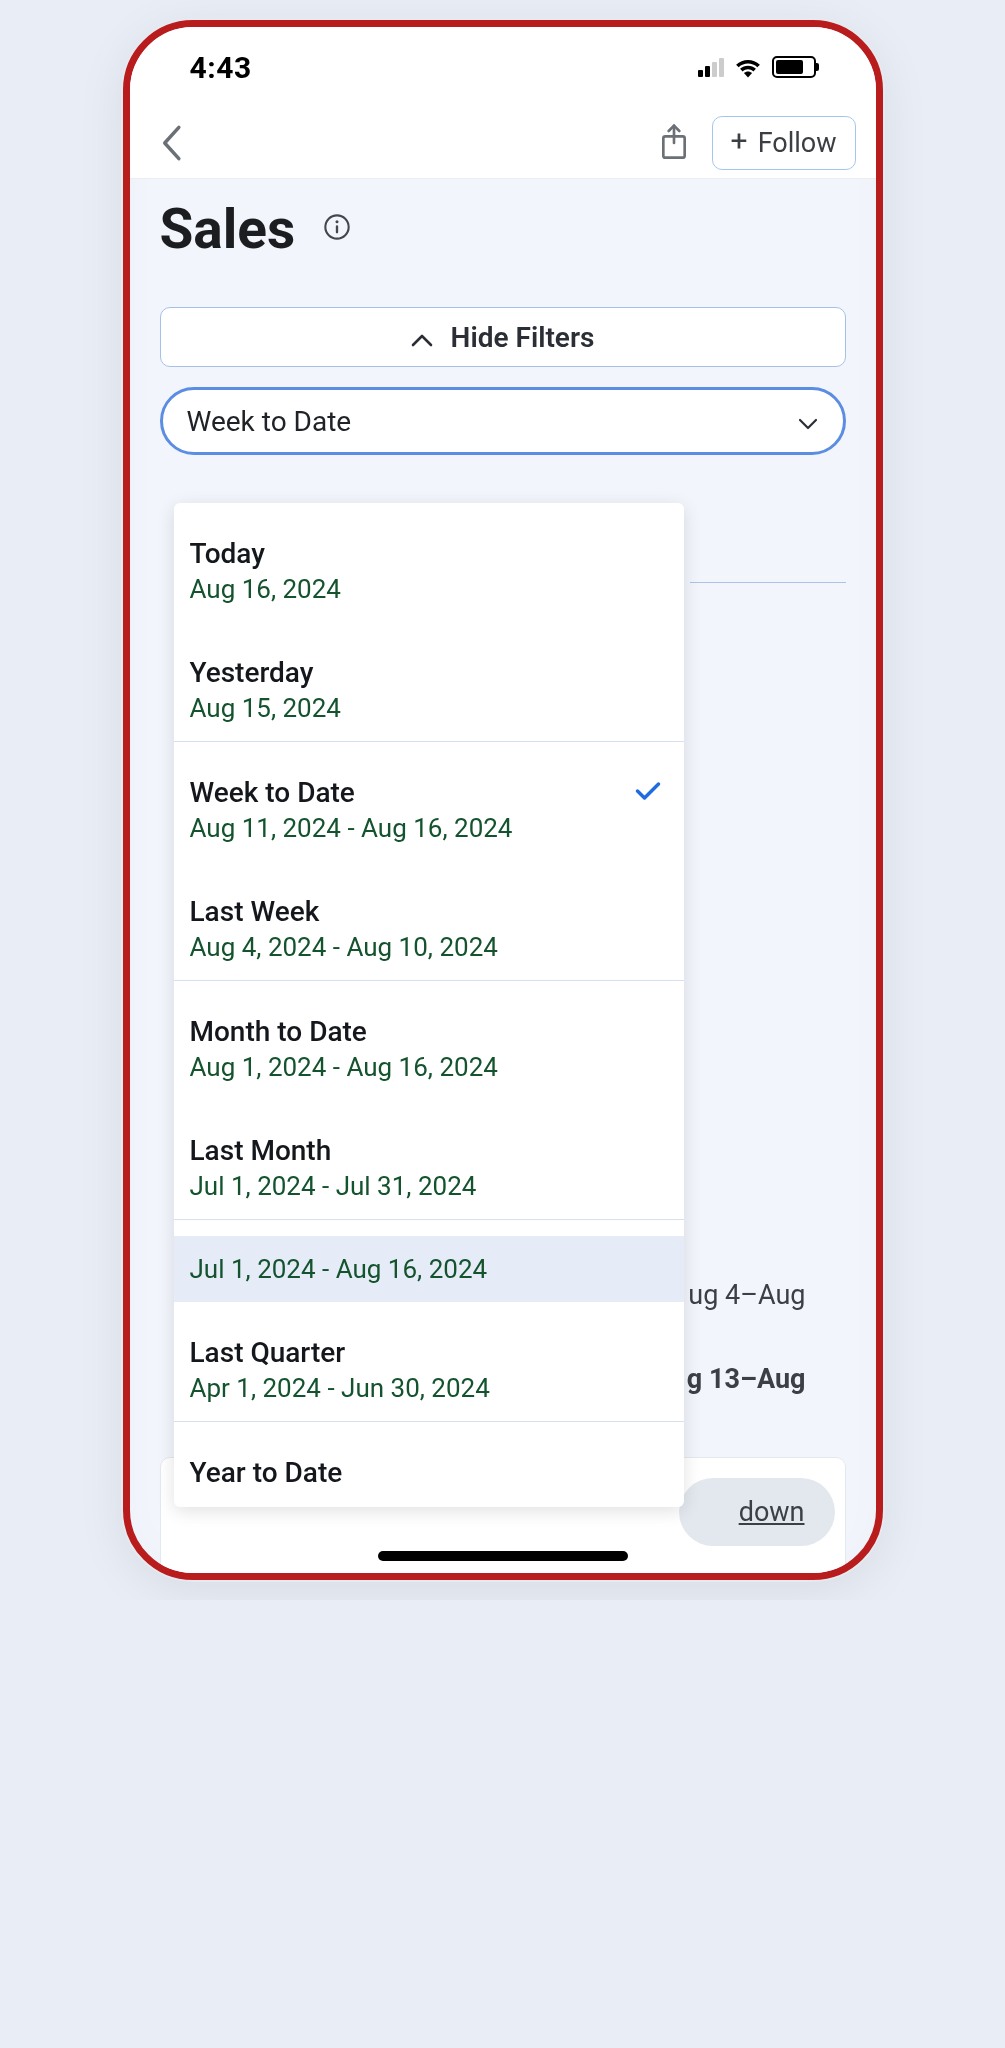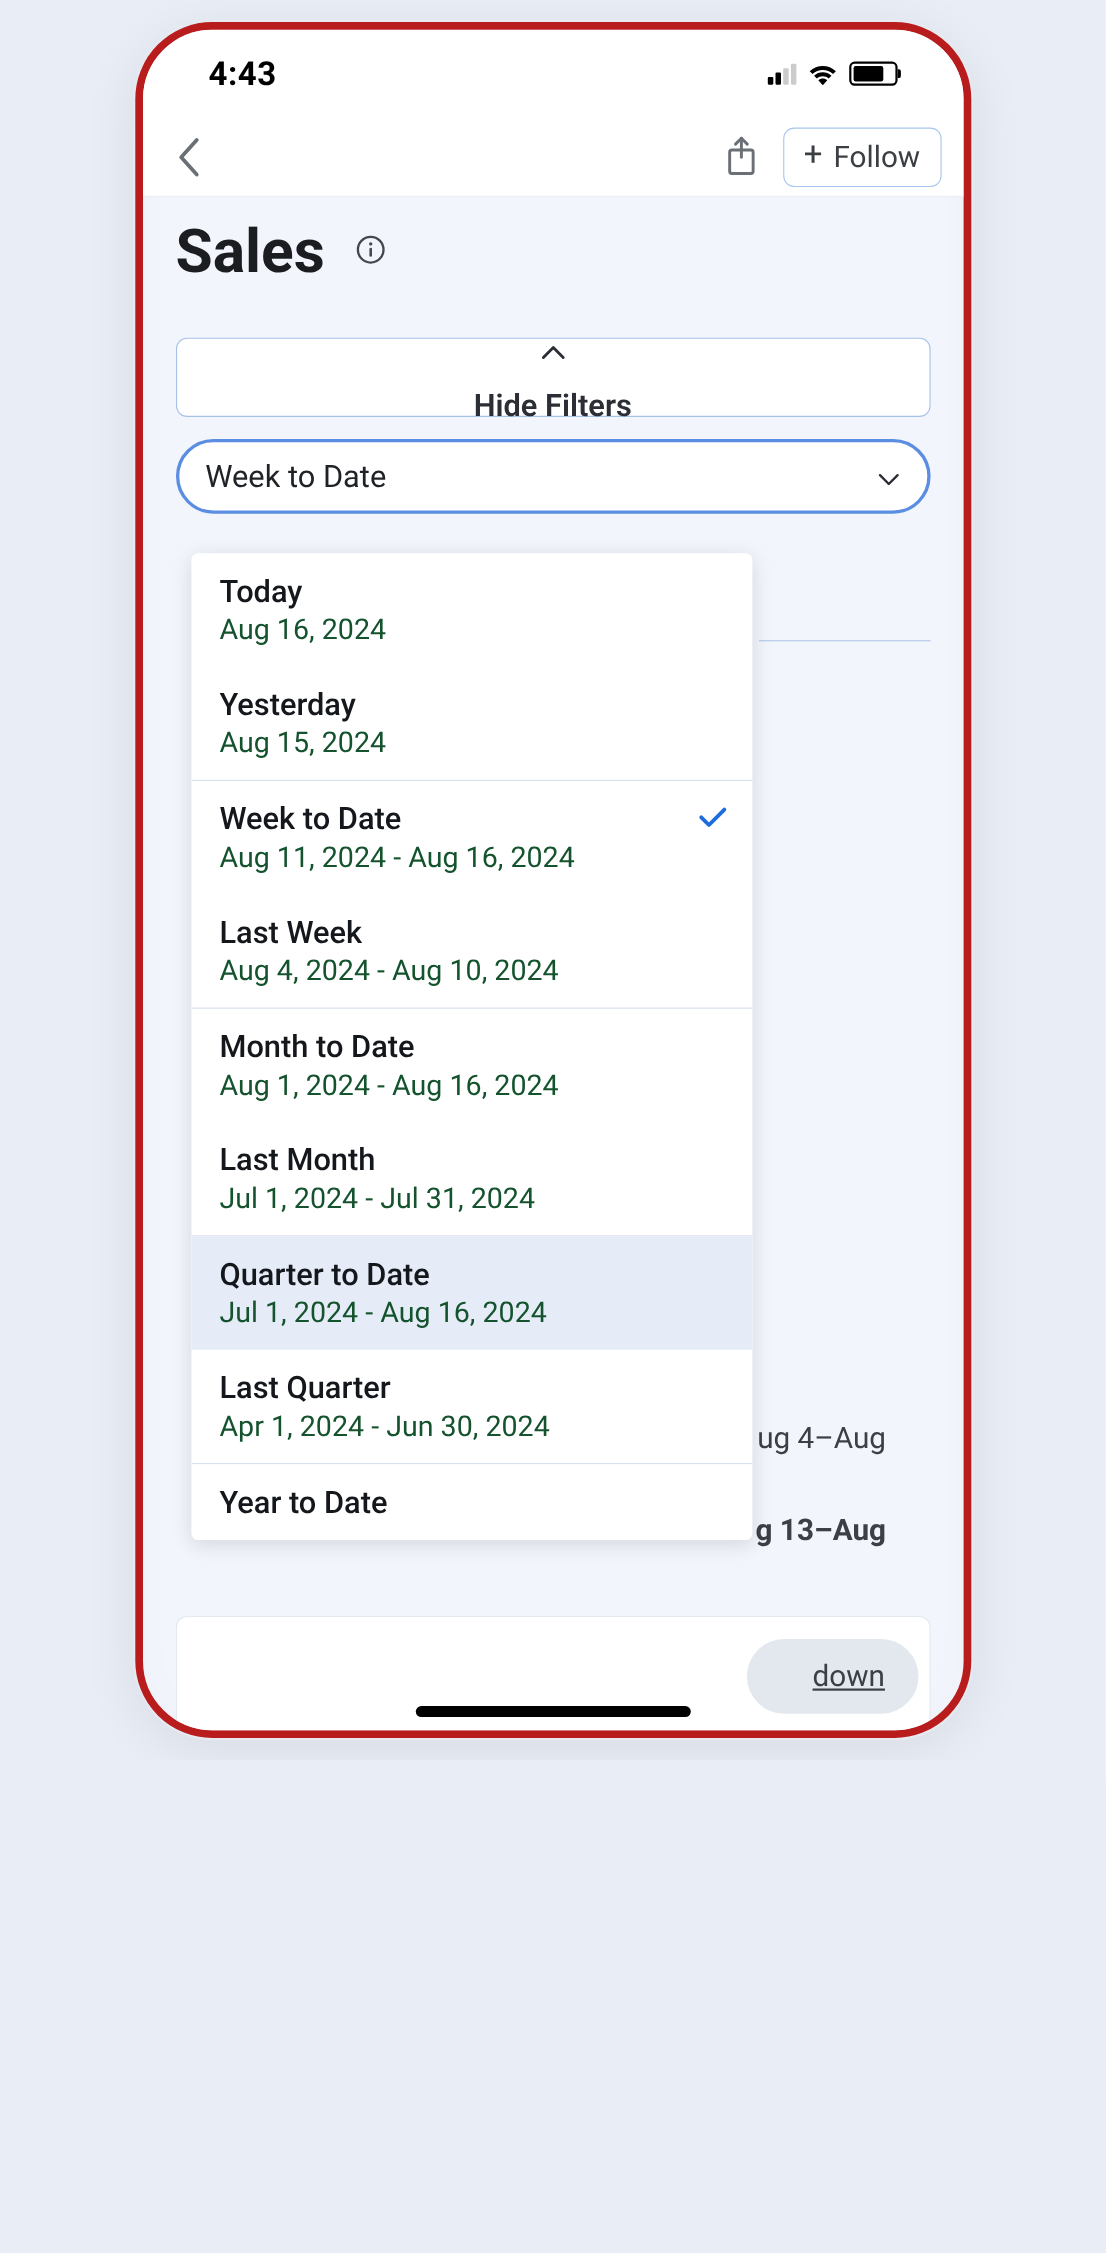--- a/index.html
+++ b/index.html
@@ -150,30 +150,29 @@
     .info-icon {
       color: #494c50;
     }
 
     
     .filters-toggle {
       margin: 36px 30px 20px 30px;
       border: 1.5px solid #a6c1e8;
       border-radius: 10px;
       background: #fff;
-      height: 72px;
+      height: 60px;
       display: flex;
       align-items: center;
       justify-content: center;
       gap: 18px;
       font-size: 28px;
       font-weight: 600;
       color: #2b2f35;
       cursor: pointer;
-      flex-direction: column;
     }
 
     
     .date-trigger {
       margin: 14px 30px 0 30px;
       border: 3px solid #5b8de3;
       border-radius: 34px;
       background: #fff;
       height: 68px;
       display: flex;
@@ -239,25 +238,26 @@
       border-radius: 6px;
       box-shadow: 0 4px 18px rgba(0,0,0,0.12);
       z-index: 10;
       overflow: hidden;
     }
     .dd-group {
       border-bottom: 1px solid #d6e0ef;
     }
     .dd-group:last-child { border-bottom: none; }
     .dd-item {
-      padding: 18px 22px 18px 26px;
+      padding: 18px 22px 18px 16px;
       display: flex;
       align-items: flex-start;
       justify-content: space-between;
       cursor: pointer;
+      margin-top: 16px;
     }
     .dd-item.highlight {
       background: #e5ecf8;
     }
     .dd-text {
       display: flex;
       flex-direction: column;
       gap: 4px;
     }
     .dd-label {
@@ -427,21 +427,20 @@
         <div class="dd-item">
           <div class="dd-text">
             <div class="dd-label">Last Month</div>
             <div class="dd-range">Jul 1, 2024 - Jul 31, 2024</div>
           </div>
         </div>
       </div>
       <div class="dd-group">
         <div class="dd-item highlight">
           <div class="dd-text">
-            <div class="dd-label">Quarter to Date</div>
             <div class="dd-range">Jul 1, 2024 - Aug 16, 2024</div>
           </div>
         </div>
         <div class="dd-item">
           <div class="dd-text">
             <div class="dd-label">Last Quarter</div>
             <div class="dd-range">Apr 1, 2024 - Jun 30, 2024</div>
           </div>
         </div>
       </div>

